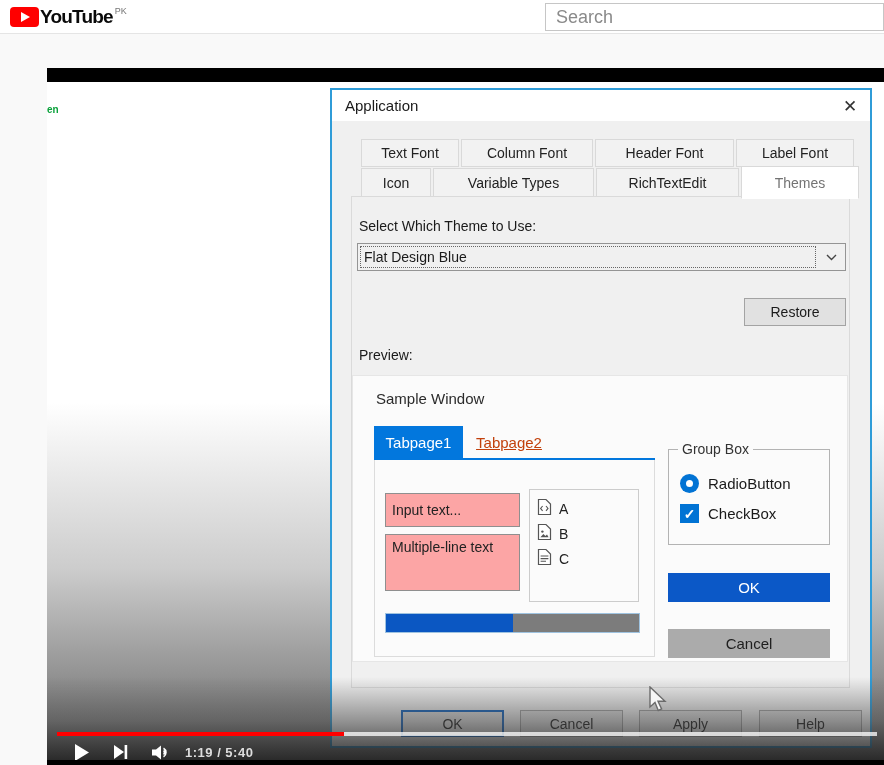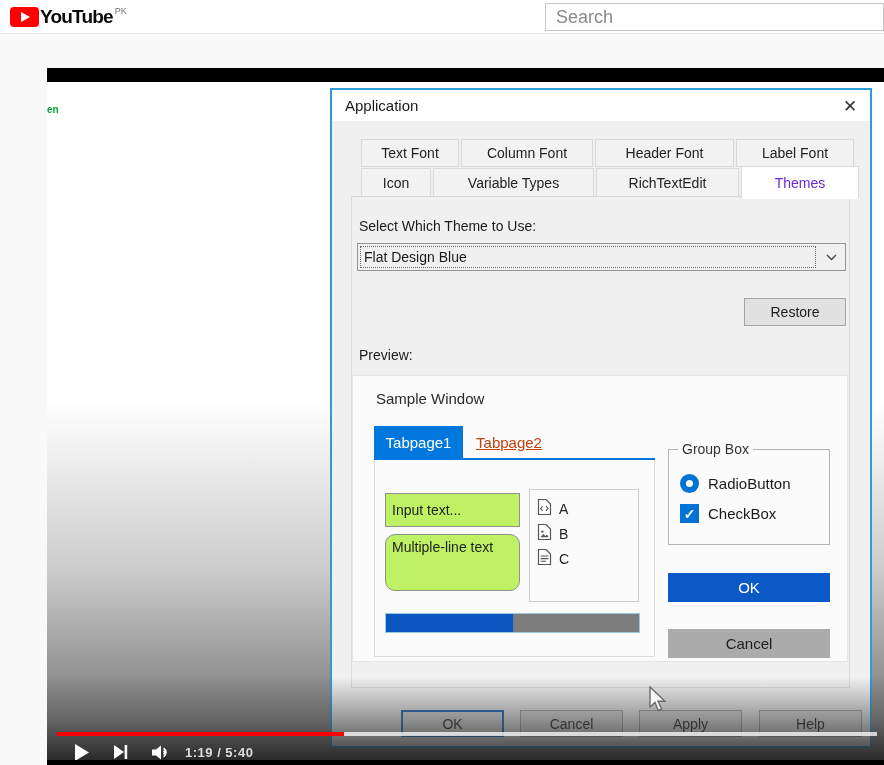--- a/index.html
+++ b/index.html
@@ -44,21 +44,21 @@
     display:flex; align-items:center; padding-left:13px; font-size:15px; }
   .dlg-close { position:absolute; right:8px; top:4px; width:24px; height:24px; display:flex;
     align-items:center; justify-content:center; font-size:17px; color:#333; cursor:pointer; }
 
   .tabrow { position:absolute; left:29px; display:flex; }
   .tabrow.r1 { top:49px; height:28px; }
   .tabrow.r2 { top:78px; height:29px; }
   .tab { border:1px solid #d9d9d9; background:#f2f2f2; display:flex; align-items:center;
     justify-content:center; font-size:14px; color:#222; margin-right:2px; cursor:pointer; }
   .tab.selected { background:#fff; border-bottom:1px solid #fff; height:33px; margin-top:-2px;
-    position:relative; z-index:3; color:#6d28d9; }
+    position:relative; z-index:3; color:#737373; }
 
   .content-pane { position:absolute; left:19px; top:106px; width:499px; height:492px;
     border:1px solid #dadada; background:#f0f0f0; }
   .theme-label { position:absolute; left:7px; top:21px; font-size:14px; }
   .combo { position:absolute; left:5px; top:46px; width:489px; height:28px;
     background:#f0f0f0; border:1px solid #949494; cursor:pointer; }
   .combo-text { position:absolute; left:6px; top:0; line-height:26px; font-size:14px; }
   .combo-focus { position:absolute; left:2px; top:2px; bottom:2px; right:29px; border:1px dotted #666; }
   .combo-arrow { position:absolute; right:0; top:0; width:28px; height:100%;
     display:flex; align-items:center; justify-content:center; }
@@ -71,24 +71,24 @@
     background:#fbfbfb; border:1px solid #e6e6e6; }
   .sample-title { position:absolute; left:23px; top:14px; font-size:15px; color:#2b2b2b; }
   .sample-tabs { position:absolute; left:21px; top:50px; display:flex; }
   .sample-tab { height:32px; display:flex; align-items:center; justify-content:center;
     font-size:15px; cursor:pointer; }
   .sample-tab.sel { background:#0277dd; color:#fff; width:89px; }
   .sample-tab.unsel { color:#c2410c; width:92px;text-decoration:underline; }
   .sample-tabline { position:absolute; left:21px; top:82px; width:281px; height:2px; background:#0277dd; }
   .sample-content { position:absolute; left:21px; top:84px; width:281px; height:197px;
     border:1px solid #dcdcdc; border-top:none; }
-  .inp { position:absolute; left:10px; background:#bef264; border:1px solid #8f8f8f;
+  .inp { position:absolute; left:10px; background:#fca5a5; border:1px solid #8f8f8f;
     font-size:14px; color:#222; }
   .inp.one { top:33px; width:135px; height:34px; line-height:32px; padding-left:6px; }
-  .inp.multi { top:74px; width:135px; height:57px; padding:4px 6px;border-radius:10px; }
+  .inp.multi { top:74px; width:135px; height:57px; padding:4px 6px; }
   .listbox { position:absolute; left:154px; top:29px; width:110px; height:113px;
     border:1px solid #cccccc; padding-top:6px; }
   .list-item { display:flex; align-items:center; height:25px; padding-left:7px; gap:7px;
     font-size:14px; color:#222; cursor:pointer; }
   .sample-progress { position:absolute; left:10px; top:153px; width:255px; height:20px;
     background:#7c7c7c; border:1px solid #9fc3e0; }
   .sample-progress-fill { position:absolute; left:0; top:0; height:100%; background:#0b57c2; }
 
   .groupbox { position:absolute; left:315px; top:73px; width:162px; height:96px; border:1px solid #b3b3b3; }
   .groupbox-label { position:absolute; top:-9px; left:9px; background:#fbfbfb; padding:0 4px;

